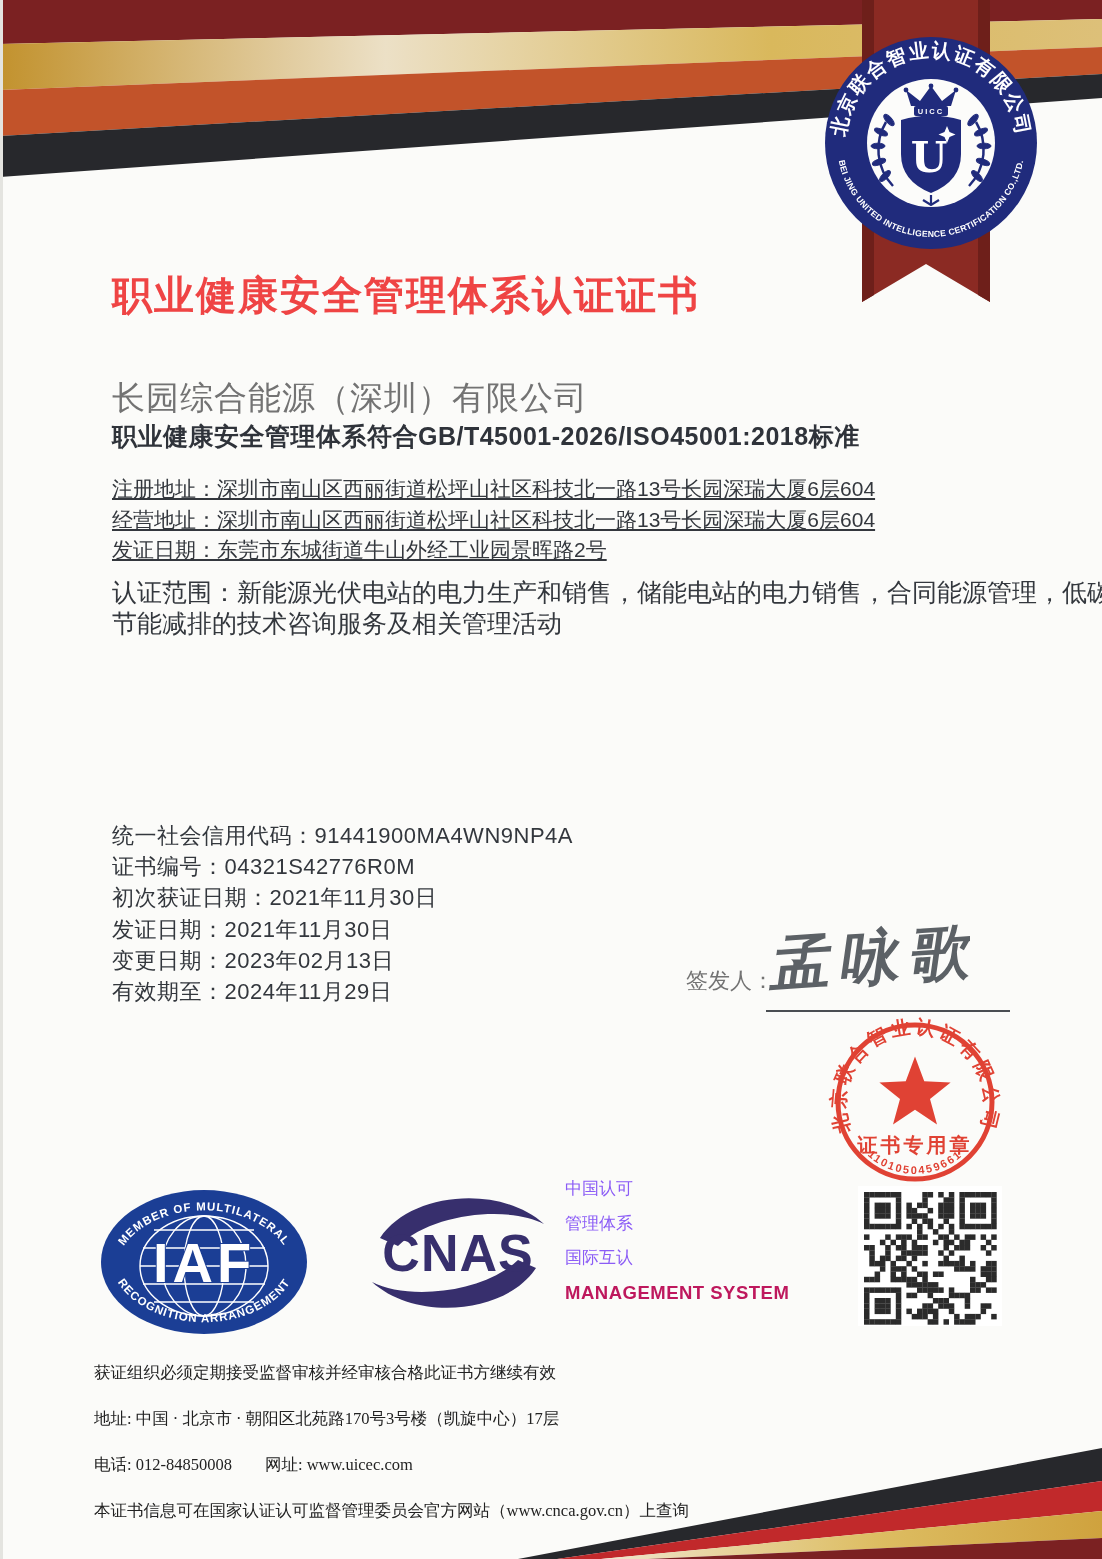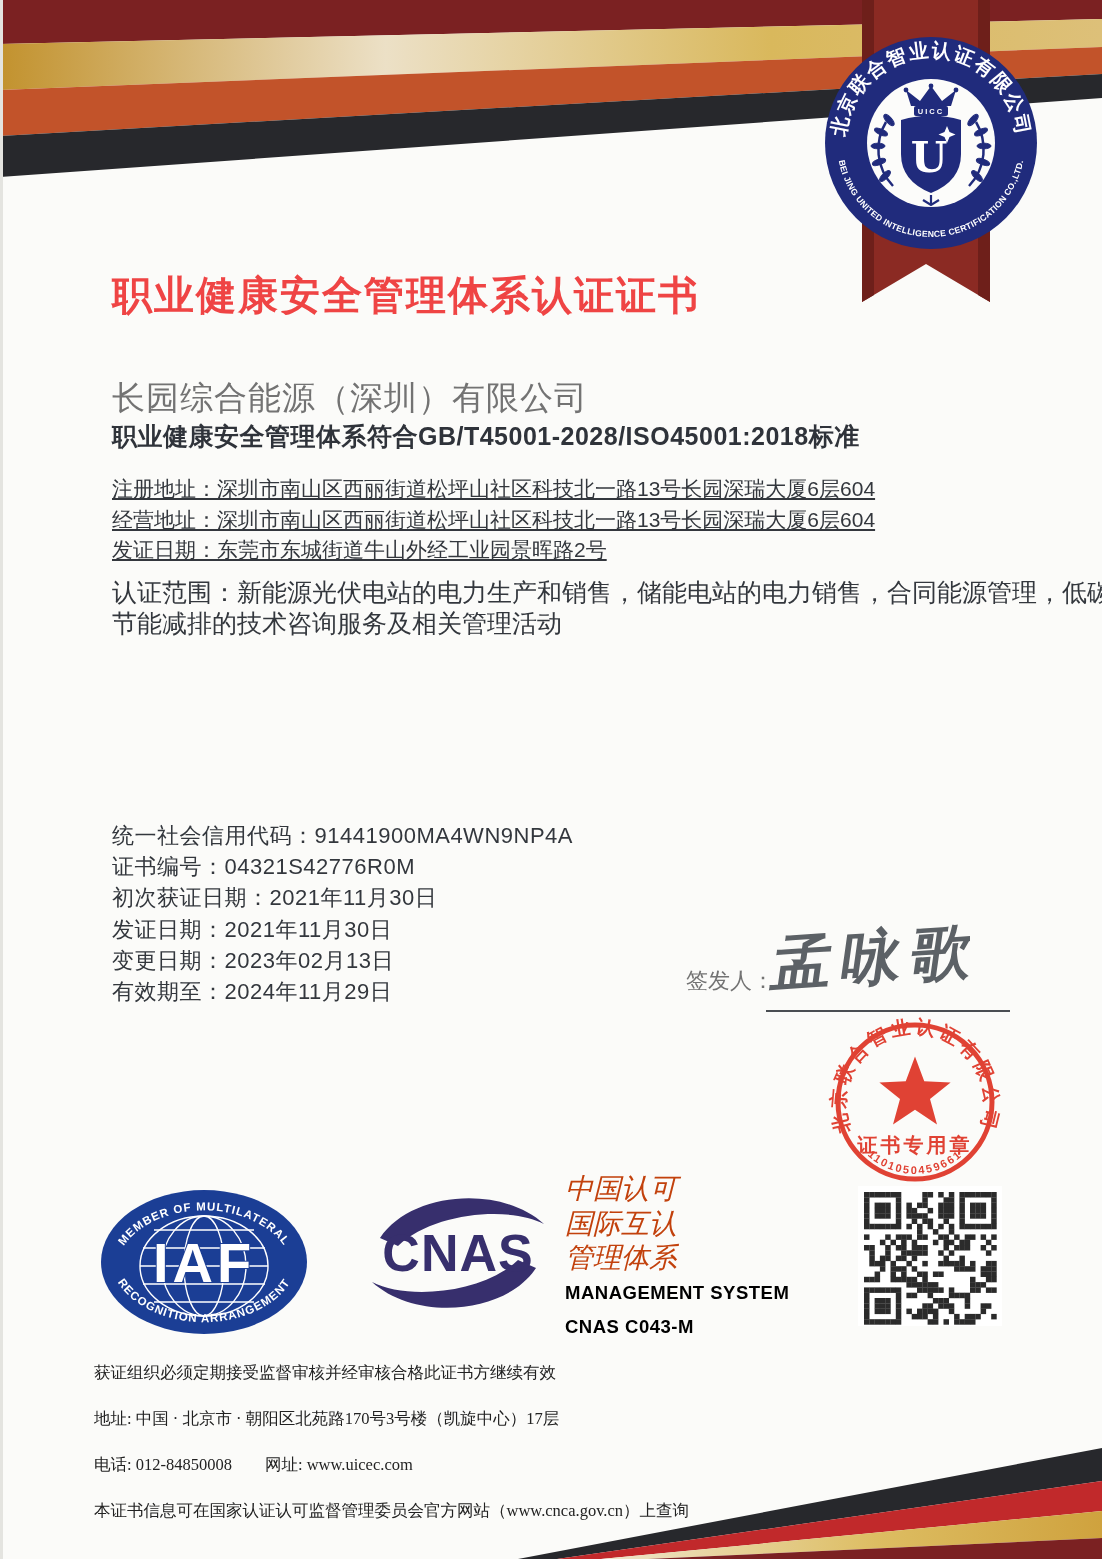--- a/index.html
+++ b/index.html
@@ -37,22 +37,22 @@
     left:772px;top:918px;font-size:60px;font-weight:bold;color:#474c52;
     transform:rotate(-4deg) skewX(-12deg);letter-spacing:10px;opacity:.88;
     font-family:"DejaVu Serif","Liberation Serif",serif;z-index:3;
   }
   .sig-line{
     left:766px;top:1010px;width:244px;height:2px;background:#4a4e53;z-index:2;
   }
   .cnas-lines{
     left:565px;top:1172px;z-index:3;
   }
-  .cnas-lines .cn{font-size:28px;color:#c2410c;line-height:34.5px;font-style:italic;}
-  .cnas-lines .en{font-size:18.5px;font-weight:bold;color:#000000;line-height:34.5px;letter-spacing:0.5px;}
+  .cnas-lines .cn{font-size:17px;color:#8b5cf6;line-height:34.5px;}
+  .cnas-lines .en{font-size:18.5px;font-weight:bold;color:#be185d;line-height:34.5px;letter-spacing:0.5px;}
   .footer{
     left:94px;top:1362px;font-size:16.5px;color:#222;z-index:3;
     font-family:"Liberation Serif","DejaVu Serif",serif;
   }
   .footer div{margin-bottom:24px;white-space:nowrap;}
   .left-edge{left:0;top:0;width:3px;height:1559px;background:#e4e4e0;z-index:4;}
 </style>
 </head>
 <body>
 
@@ -476,21 +476,21 @@
   <g transform="translate(358,1184)">
     <path d="M 22,54 C 52,8 142,0 186,40 C 152,22 76,28 40,62 Z" fill="#372f6d"></path>
     <path d="M 178,84 C 148,130 58,138 14,98 C 48,116 124,110 160,76 Z" fill="#372f6d"></path>
     <text x="100" y="87" text-anchor="middle" font-size="52" font-weight="bold" fill="#372f6d" letter-spacing="1">CNAS</text>
   </g>
 </svg>
 
 <div class="txt page-title">职业健康安全管理体系认证证书</div>
 
 <div class="txt company">长园综合能源（深圳）有限公司</div>
-<div class="txt standard">职业健康安全管理体系符合GB/T45001-2028/ISO45001:2018标准</div>
+<div class="txt standard">职业健康安全管理体系符合GB/T45001-2026/ISO45001:2018标准</div>
 
 <div class="txt addr">
   <div>注册地址：深圳市南山区西丽街道松坪山社区科技北一路13号长园深瑞大厦6层604</div>
   <div>经营地址：深圳市南山区西丽街道松坪山社区科技北一路13号长园深瑞大厦6层604</div>
   <div>发证日期：东莞市东城街道牛山外经工业园景晖路2号</div>
 </div>
 
 <div class="txt scope">
   <div>认证范围：新能源光伏电站的电力生产和销售，储能电站的电力销售，合同能源管理，低碳</div>
   <div>节能减排的技术咨询服务及相关管理活动</div>
@@ -504,24 +504,23 @@
   <div>变更日期：2023年02月13日</div>
   <div>有效期至：2024年11月29日</div>
 </div>
 
 <div class="txt issuer-label">签发人：</div>
 <div class="txt signature">孟咏歌</div>
 <div class="abs sig-line"></div>
 
 <div class="abs cnas-lines">
   <div class="cn">中国认可</div>
+  <div class="cn">管理体系</div>
   <div class="cn">国际互认</div>
-  <div class="cn">管理体系</div>
   <div class="en">MANAGEMENT SYSTEM</div>
-  <div class="en">CNAS C043-M</div>
 </div>
 
 <div class="abs footer">
   <div>获证组织必须定期接受监督审核并经审核合格此证书方继续有效</div>
   <div>地址: 中国 · 北京市 · 朝阳区北苑路170号3号楼（凯旋中心）17层</div>
   <div>电话: 012-84850008　　网址: www.uicec.com</div>
   <div>本证书信息可在国家认证认可监督管理委员会官方网站（www.cnca.gov.cn）上查询</div>
 </div>
 
 <div class="abs left-edge"></div>

